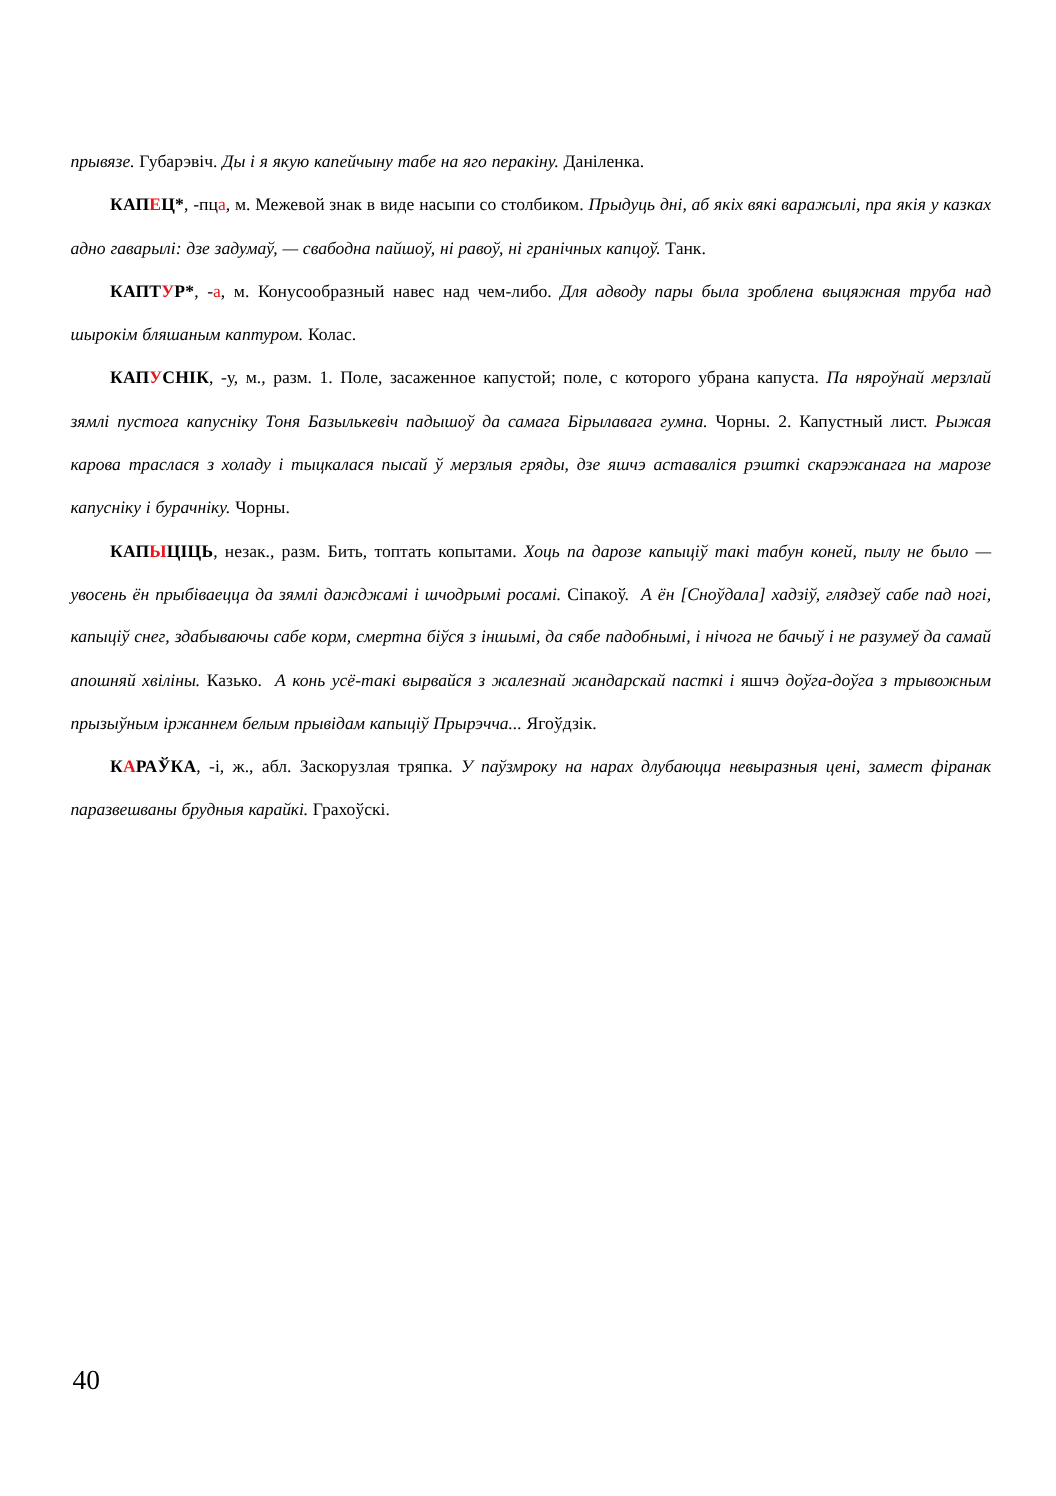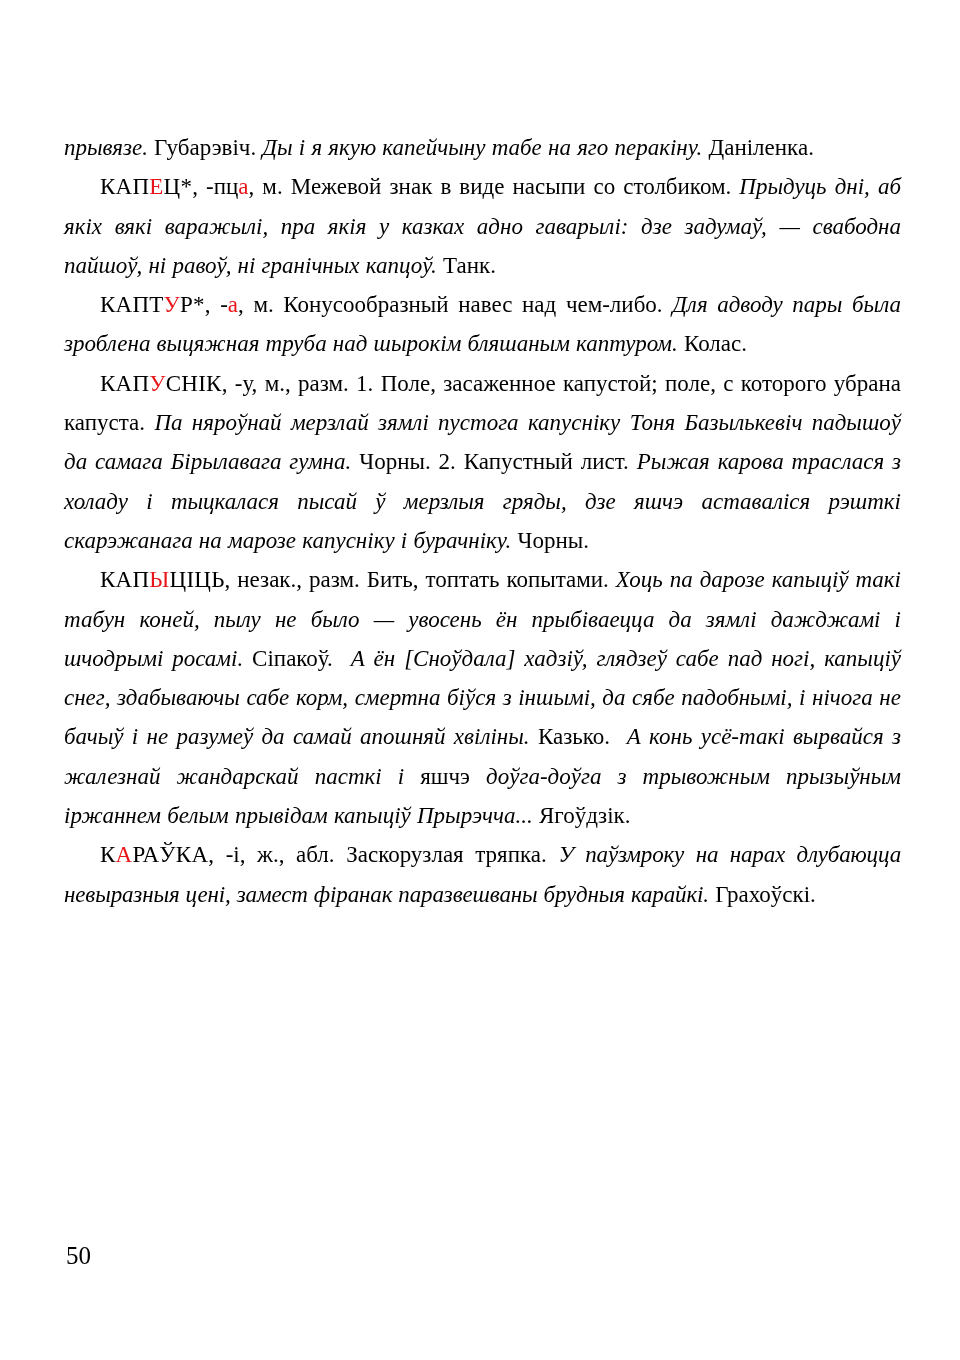--- a/index.html
+++ b/index.html
@@ -31,33 +31,33 @@
     top: 128px;
     width: 837px;
   }
 
   
   p.entry {
     margin: 0;
     padding: 0;
     text-align: justify;
     text-justify: inter-word;
-    font-size: 23px;
+    font-size: 16px;
     line-height: 39.3px;
     text-indent: 36px;
     hyphens: none;
     word-spacing: 0.02em;
   }
   p.entry.cont {
     text-indent: 0;
   }
 
   
   .hw {
-    font-weight: normal;
+    font-weight: bold;
     letter-spacing: 0.01em;
   }
   .acc {
     color: #e8161a;
   }
   .ru {            
     font-style: normal;
   }
   .it {            
     font-style: italic;
@@ -97,15 +97,15 @@
     <p class="entry"><span class="hw"><span>КАПТ</span><span class="acc">У</span><span>Р</span><span>*</span></span><span class="ru">, </span><span class="ru">-</span><span class="ru acc">а</span><span class="ru">, </span><span class="ru">м.</span><span class="ru"> </span><span class="ru">Конусообразный навес над чем-либо.</span><span class="ru"> </span><span class="it">Для адводу пары была зроблена выцяжная труба над шырокім бляшаным каптуром.</span><span class="ru"> </span><span class="src">Колас.</span></p>
 
     <p class="entry"><span class="hw"><span>КАП</span><span class="acc">У</span><span>СНІК</span></span><span class="ru">, </span><span class="ru">-у</span><span class="ru">, </span><span class="ru">м.,</span><span class="ru"> </span><span class="gram">разм.</span><span class="ru"> </span><span class="ru">1.</span><span class="ru"> </span><span class="ru">Поле, засаженное капустой; поле, с которого убрана капуста.</span><span class="ru"> </span><span class="it">Па няроўнай мерзлай зямлі пустога капусніку Тоня Базылькевіч падышоў да самага Бірылавага гумна.</span><span class="ru"> </span><span class="src">Чорны.</span><span class="ru"> </span><span class="ru">2.</span><span class="ru"> </span><span class="ru">Капустный лист.</span><span class="ru"> </span><span class="it">Рыжая карова траслася з холаду і тыцкалася пысай ў мерзлыя гряды, дзе яшчэ аставаліся рэшткі скарэжанага на марозе капусніку і бурачніку.</span><span class="ru"> </span><span class="src">Чорны.</span></p>
 
     <p class="entry"><span class="hw"><span>КАП</span><span class="acc">Ы</span><span>ЦІЦЬ</span></span><span class="ru">, </span><span class="ru">незак.,</span><span class="ru"> </span><span class="gram">разм.</span><span class="ru"> </span><span class="ru">Бить, топтать копытами.</span><span class="ru"> </span><span class="it">Хоць па дарозе капыціў такі табун коней, пылу не было — увосень ён прыбіваецца да зямлі дажджамі і шчодрымі росамі.</span><span class="ru"> </span><span class="src">Сіпакоў.</span><span class="ru">&nbsp; </span><span class="it">А ён [Сноўдала] хадзіў, глядзеў сабе пад ногі, капыціў снег, здабываючы сабе корм, смертна біўся з іншымі, да сябе падобнымі, і нічога не бачыў і не разумеў да самай апошняй хвіліны.</span><span class="ru"> </span><span class="src">Казько.</span><span class="ru">&nbsp; </span><span class="it">А конь усё-такі вырвайся з жалезнай жандарскай пасткі і</span><span class="ru"> </span><span class="ru">яшчэ</span><span class="ru"> </span><span class="it">доўга-доўга з трывожным прызыўным іржаннем белым прывідам капыціў Прырэчча...</span><span class="ru"> </span><span class="src">Ягоўдзік.</span></p>
 
     <p class="entry"><span class="hw"><span>К</span><span class="acc">А</span><span>РАЎКА</span></span><span class="ru">, </span><span class="ru">-і</span><span class="ru">, </span><span class="ru">ж.,</span><span class="ru"> </span><span class="gram">абл.</span><span class="ru"> </span><span class="ru">Заскорузлая тряпка.</span><span class="ru"> </span><span class="narrow">У паўзмроку на нарах длубаюцца невыразныя цені, замест фіранак паразвешваны брудныя карайкі.</span><span class="ru"> </span><span class="src">Грахоўскі.</span></p>
 
   </div>
 
-  <div class="folio">50</div>
+  <div class="folio">40</div>
 
 </div>
 
 </body></html>

